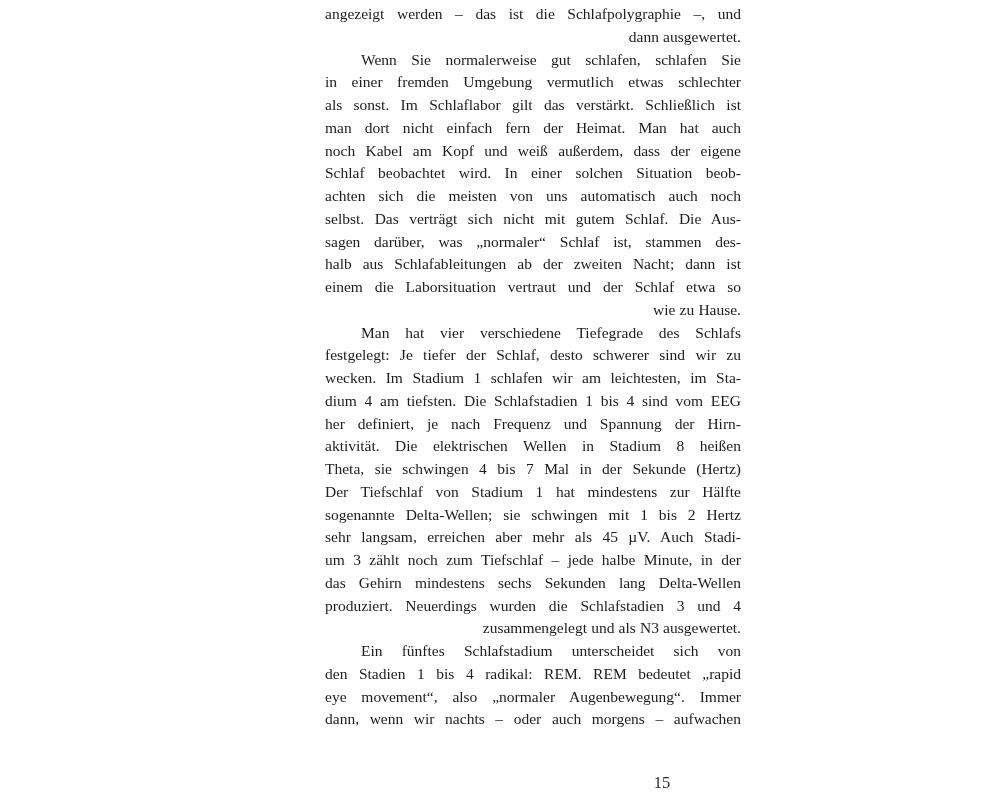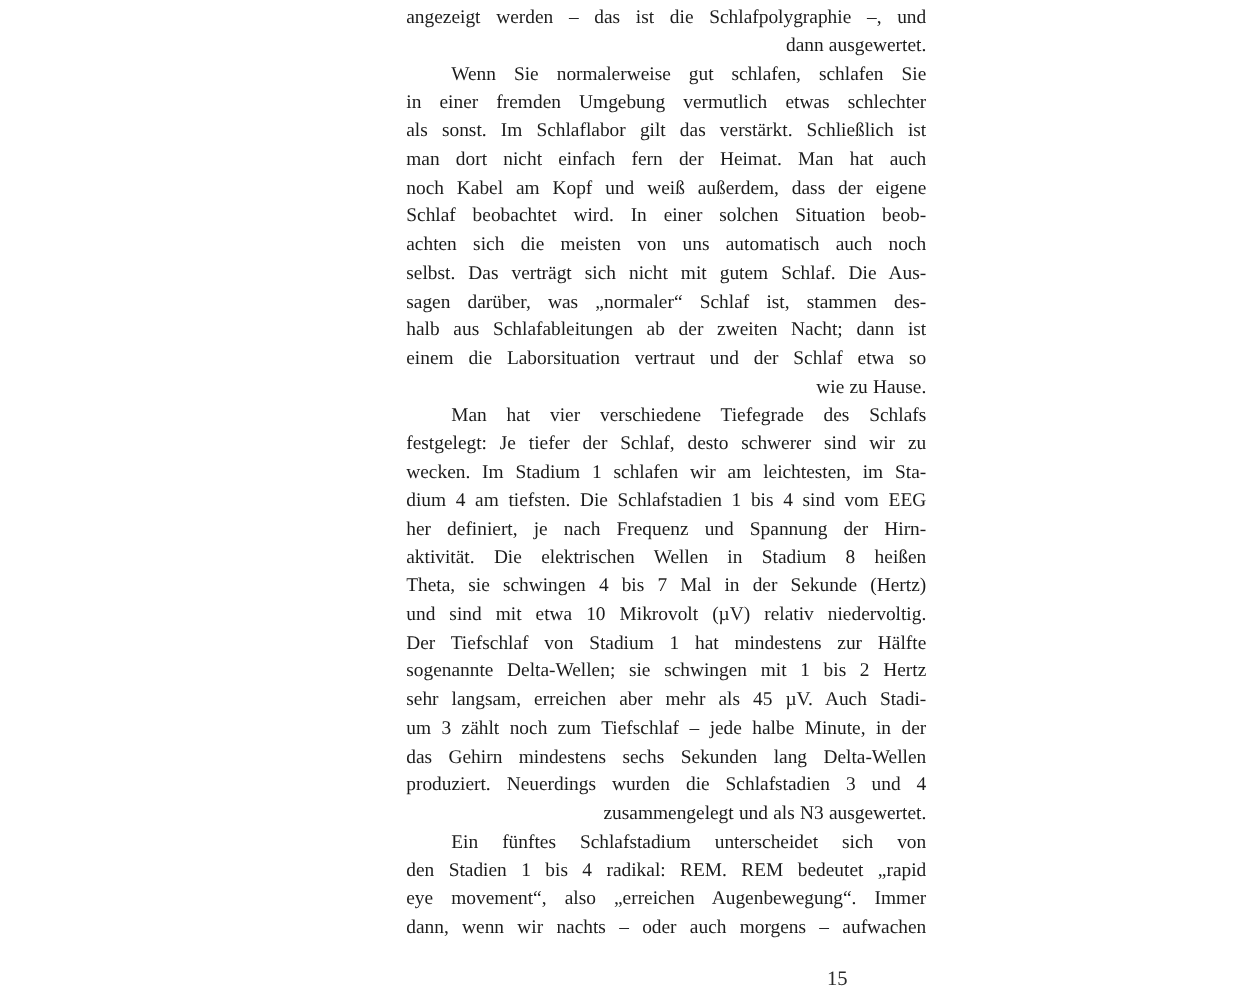--- a/index.html
+++ b/index.html
@@ -53,21 +53,21 @@
     content: none;
   }
   .line.indent {
     padding-left: 36px;
   }
   .page-number {
     position: absolute;
     left: 646px;
     top: 773px;
     width: 32px;
-    text-align: right;
+    text-align: center;
     font-size: 16.5px;
     color: #2a2a2a;
   }
 </style>
 </head>
 <body>
 
 <div class="page">
   <div class="text-block">
       <div class="line">angezeigt werden – das ist die Schlafpolygraphie –, und</div>
@@ -84,27 +84,26 @@
       <div class="line">halb aus Schlafableitungen ab der zweiten Nacht; dann ist</div>
       <div class="line">einem die Laborsituation vertraut und der Schlaf etwa so</div>
       <div class="line flush">wie zu Hause.</div>
       <div class="line indent">Man hat vier verschiedene Tiefegrade des Schlafs</div>
       <div class="line">festgelegt: Je tiefer der Schlaf, desto schwerer sind wir zu</div>
       <div class="line">wecken. Im Stadium 1 schlafen wir am leichtesten, im Sta-</div>
       <div class="line">dium 4 am tiefsten. Die Schlafstadien 1 bis 4 sind vom EEG</div>
       <div class="line">her definiert, je nach Frequenz und Spannung der Hirn-</div>
       <div class="line">aktivität. Die elektrischen Wellen in Stadium 8 heißen</div>
       <div class="line">Theta, sie schwingen 4 bis 7 Mal in der Sekunde (Hertz)</div>
-      <div class="line">und sind mit etwa 10 Mikrovolt (µV) relativ niedervoltig.</div>
       <div class="line">Der Tiefschlaf von Stadium 1 hat mindestens zur Hälfte</div>
       <div class="line">sogenannte Delta-Wellen; sie schwingen mit 1 bis 2 Hertz</div>
       <div class="line">sehr langsam, erreichen aber mehr als 45 µV. Auch Stadi-</div>
       <div class="line">um 3 zählt noch zum Tiefschlaf – jede halbe Minute, in der</div>
       <div class="line">das Gehirn mindestens sechs Sekunden lang Delta-Wellen</div>
       <div class="line">produziert. Neuerdings wurden die Schlafstadien 3 und 4</div>
       <div class="line flush">zusammengelegt und als N3 ausgewertet.</div>
       <div class="line indent">Ein fünftes Schlafstadium unterscheidet sich von</div>
       <div class="line">den Stadien 1 bis 4 radikal: REM. REM bedeutet „rapid</div>
-      <div class="line">eye movement“, also „erreichen Augenbewegung“. Immer</div>
+      <div class="line">eye movement“, also „normaler Augenbewegung“. Immer</div>
       <div class="line">dann, wenn wir nachts – oder auch morgens – aufwachen</div>
     </div>
   <div class="page-number">15</div>
 </div>
 
 </body></html>

